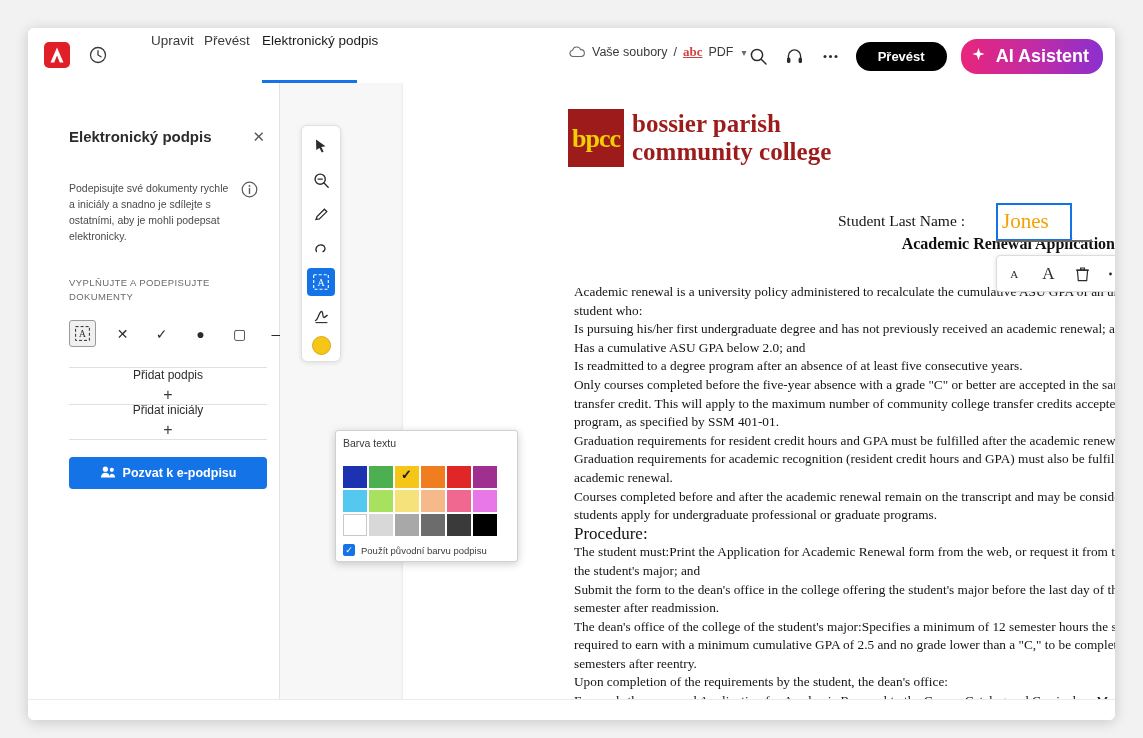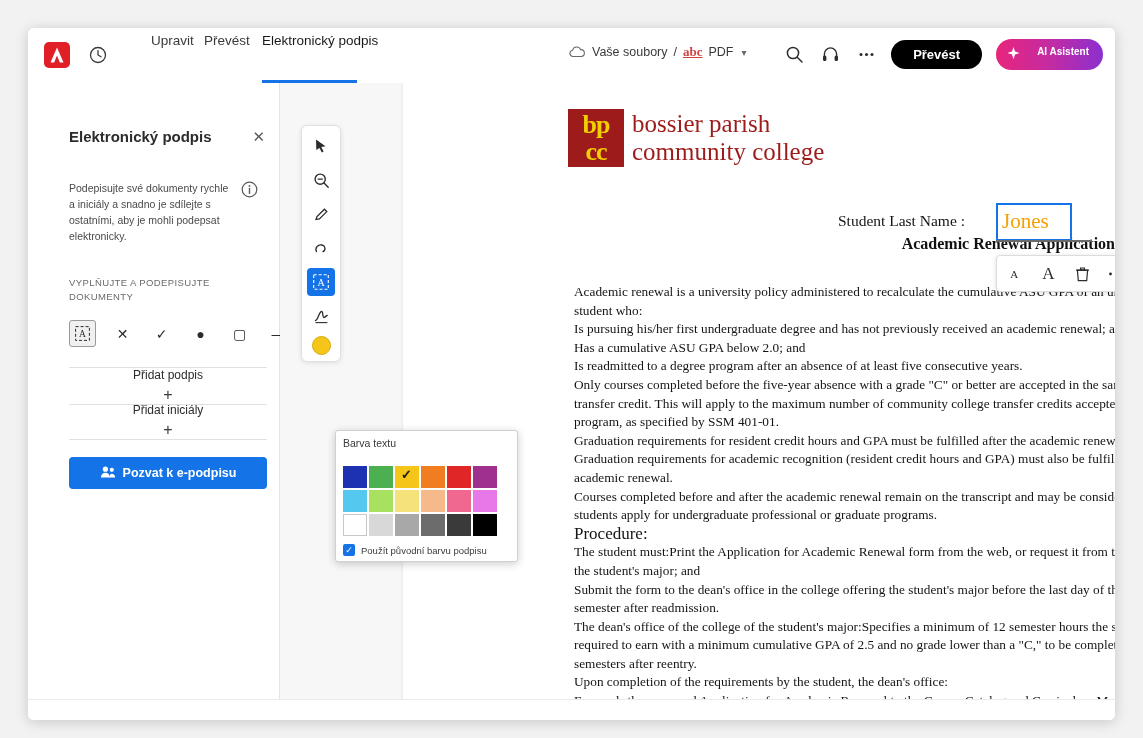--- a/index.html
+++ b/index.html
@@ -111,26 +111,26 @@
     border-radius: 16px;
     font-size: 13px;
     font-weight: bold;
     padding: 7px 22px;
     cursor: pointer;
   }
   .ai-btn {
     background: linear-gradient(90deg,#e8257c 0%, #c42ba2 50%, #8b30cf 100%);
     color: #ffffff;
     border-radius: 16px;
-    font-size: 10px;
+    font-size: 18px;
     font-weight: bold;
     padding: 7px 14px 7px 10px;
     display: flex;
     align-items: flex-start;
-    gap: 16px;
+    gap: 10px;
     cursor: pointer;
   }
   
   .body-area {
     position: absolute;
     left: 0; top: 55px; right: 0; bottom: 0;
   }
   
   .left-panel {
     position: absolute;
@@ -283,31 +283,30 @@
   }
   .logo-mark {
     width: 56px; height: 58px;
     background: #9e1b1b;
     color: #f0d000;
     font-family: "Liberation Serif", serif;
     font-weight: bold;
     font-size: 26px;
     line-height: 27px;
     display: flex;
-    flex-direction: column;
     align-items: center;
     justify-content: center;
     letter-spacing: -1px;
   }
   .logo-text {
     color: #9e1b1b;
     font-family: "Liberation Serif", serif;
     font-size: 25px;
     line-height: 28px;
-    font-weight: normal;
+    font-weight: bold;
   }
   .doc-title {
     position: absolute;
     left: 0; right: 0; top: 152px;
     text-align: right;
     font-size: 16px;
     font-weight: bold;
     color: #111111;
     font-family: "Liberation Serif", serif;
   }

